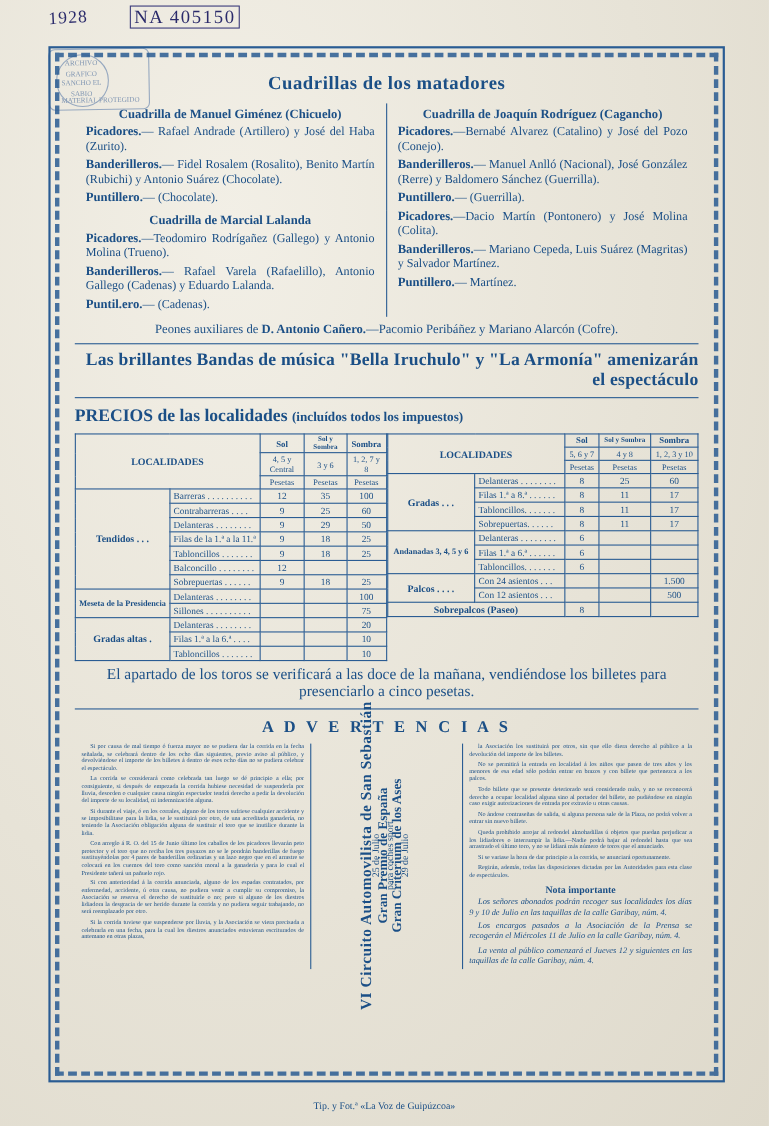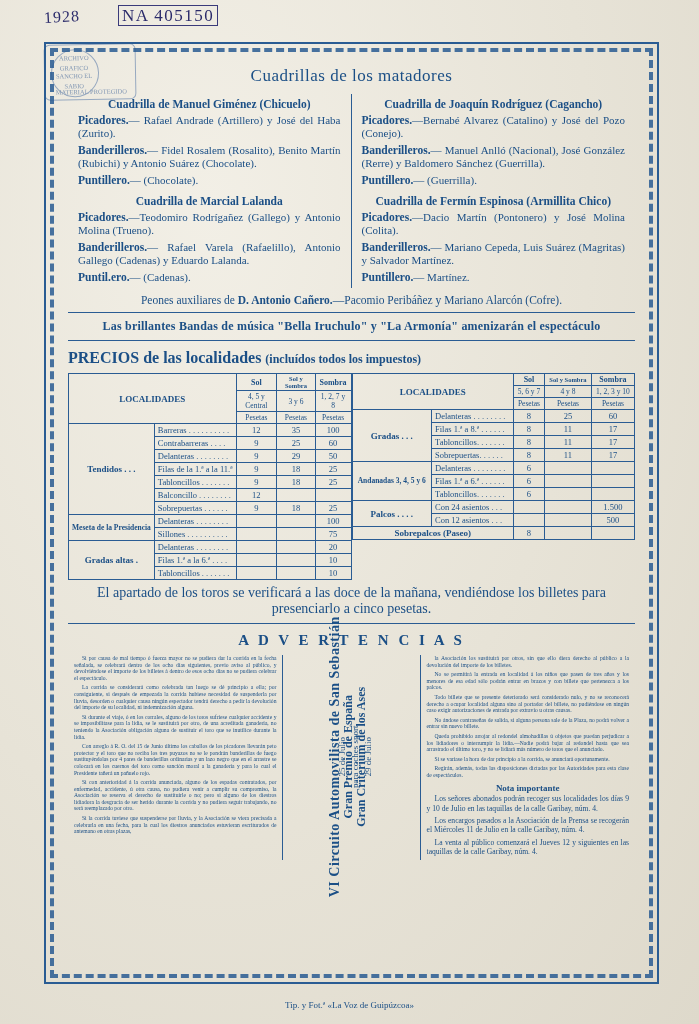--- a/index.html
+++ b/index.html
@@ -46,39 +46,39 @@
   .frame:before{
     content:"";position:absolute;inset:4px;border:4px dashed #2a5c93;opacity:.85;
   }
   .inner{
     position:absolute;inset:12px;
     box-sizing:border-box;
     padding:4px 10px 0 10px;
   }
 
   h1.title{
-    text-align:center;font-size:17px;font-weight:normal;margin:6px 0 8px;
+    text-align:center;font-size:17px;font-weight:bold;margin:6px 0 8px;
     letter-spacing:.5px;
   }
   .rule{height:1px;background:#2a5c93;margin:6px 0;}
   .cols{display:flex;}
   .col{width:50%;box-sizing:border-box;padding:0 10px;}
   .col.left{border-right:1px solid #2a5c93;}
   h2.cuad{
     text-align:center;font-size:11.5px;font-weight:bold;margin:4px 0 4px;
   }
   p.entry{
     margin:0 0 4px 0;font-size:11px;line-height:13px;text-align:justify;
   }
   p.entry b{font-size:11.5px;}
   .peones{
     text-align:center;font-size:11.5px;margin:6px 0 4px;
   }
   .bandas{
-    text-align:center;font-size:12px;font-weight:bold;margin:6px 0 4px;
+    text-align:right;font-size:16px;font-weight:bold;margin:6px 0 4px;
     letter-spacing:.2px;
   }
   h2.precios{
     font-size:16px;font-weight:bold;margin:8px 0 6px;
   }
   h2.precios .sm{font-size:12px;}
 
   table.prices{
     width:100%;border-collapse:collapse;font-size:8.5px;
   }
@@ -108,21 +108,21 @@
   }
   .vert{
     transform:rotate(-90deg);white-space:nowrap;text-align:center;
   }
   .vert .l1{font-size:14px;font-weight:bold;letter-spacing:.5px;}
   .vert .l2{font-size:12px;font-weight:bold;}
   .vert .l3{font-size:9px;}
   .nota{
     text-align:center;font-size:9px;font-weight:bold;margin:6px 0 3px;
   }
-  .adv-col .big{font-size:7.6px;line-height:9.4px;}
+  .adv-col .big{font-size:7.6px;line-height:9.4px;font-style:italic;}
   .footer-out{
     position:absolute;left:0;right:0;bottom:14px;text-align:center;font-size:9px;color:#1b4f86;
   }
 </style>
 </head>
 <body>
 
 <div class="page">
 
   <div class="hand year">1928</div>
@@ -156,21 +156,20 @@
       </div>
 
       <div class="cols">
         <div class="col left">
           <h2 class="cuad">Cuadrilla de Marcial Lalanda</h2>
           <p class="entry"><b>Picadores.</b><span>—Teodomiro Rodrígañez (Gallego) y Antonio Molina (Trueno).</span></p>
           <p class="entry"><b>Banderilleros.</b><span>— Rafael Varela (Rafaelillo), Antonio Gallego (Cadenas) y Eduardo Lalanda.</span></p>
           <p class="entry"><b>Puntil.ero.</b><span>— (Cadenas).</span></p>
         </div>
         <div class="col">
-          <h2 class="cuad">Cuadrilla de Fermín Espinosa (Armillita Chico)</h2>
           <p class="entry"><b>Picadores.</b><span>—Dacio Martín (Pontonero) y José Molina (Colita).</span></p>
           <p class="entry"><b>Banderilleros.</b><span>— Mariano Cepeda, Luis Suárez (Magritas) y Salvador Martínez.</span></p>
           <p class="entry"><b>Puntillero.</b><span>— Martínez.</span></p>
         </div>
       </div>
 
       <div class="peones">
         <span>Peones auxiliares de </span><b>D. Antonio Cañero.</b><span>—Pacomio Peribáñez y Mariano Alarcón (Cofre).</span>
       </div>
 

